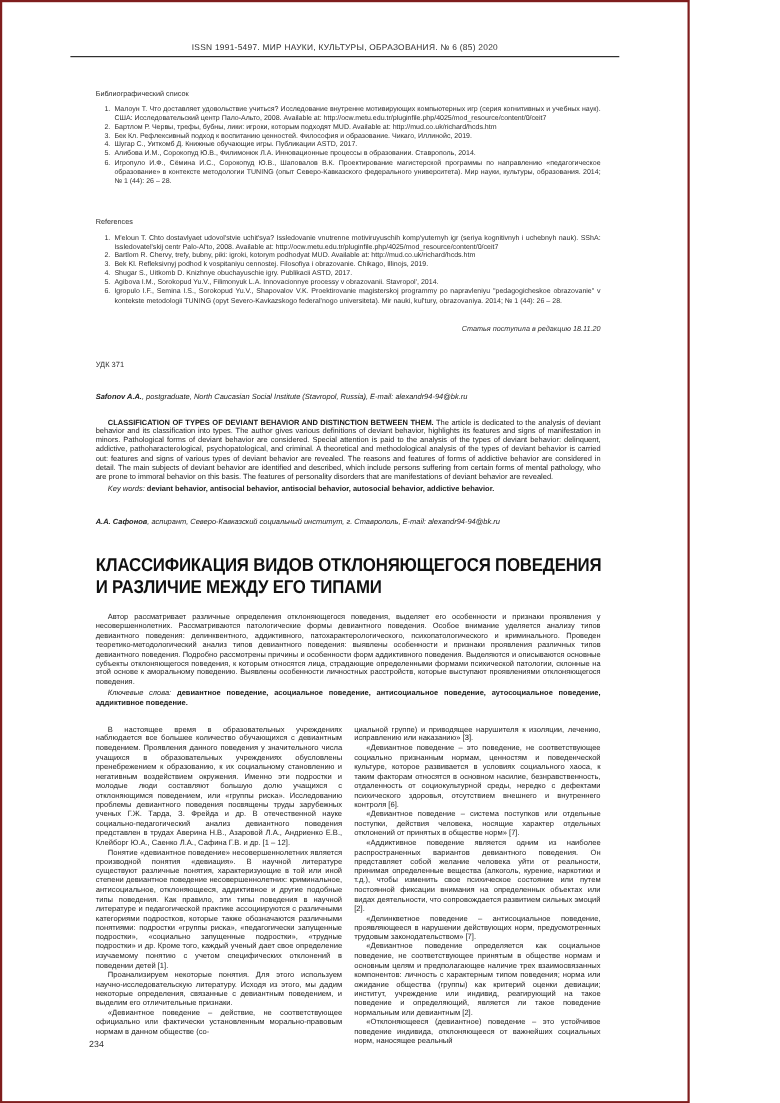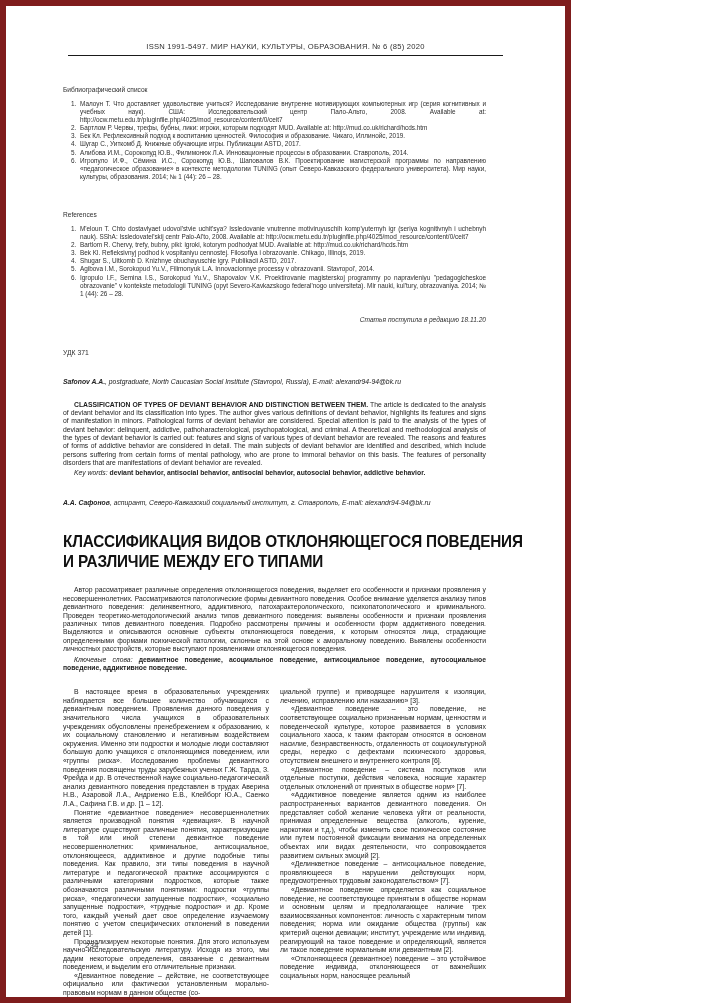--- a/index.html
+++ b/index.html
@@ -1,35 +1,35 @@
 <!DOCTYPE html>
 <html><head>
 <meta charset="utf-8">
 <style>
   html,body{margin:0;padding:0;background:#fff;}
   .page{
     position:relative;
-    width:571px;height:1003px;
+    width:627px;height:1003px;
     background:#fff;
-    border:6px solid #7f1d1d;
+    border:2px solid #7f1d1d;
     box-sizing:border-box;
     font-family:"Liberation Sans", sans-serif;
     color:#1c1c1c;
     overflow:hidden;
   }
   .running-head{
     margin:36px 62px 0 62px;
     text-align:center;
     font-size:7.6px;
     letter-spacing:.25px;
     color:#2e2e2e;
     padding-bottom:4px;
     border-bottom:1px solid #1a1a1a;
   }
-  .content{margin:0 79px 0 57px;}
+  .content{margin:0 79px 0 85px;}
   .section-label{font-size:6.6px;margin-top:30px;color:#2e2e2e;}
   ol.ref-list{
     margin:7px 0 0 0;
     padding-left:15px;
     font-size:6.4px;
     line-height:8.1px;
     text-align:justify;
     color:#2e2e2e;
   }
   ol.ref-list li{margin:0;padding-left:2px;}

